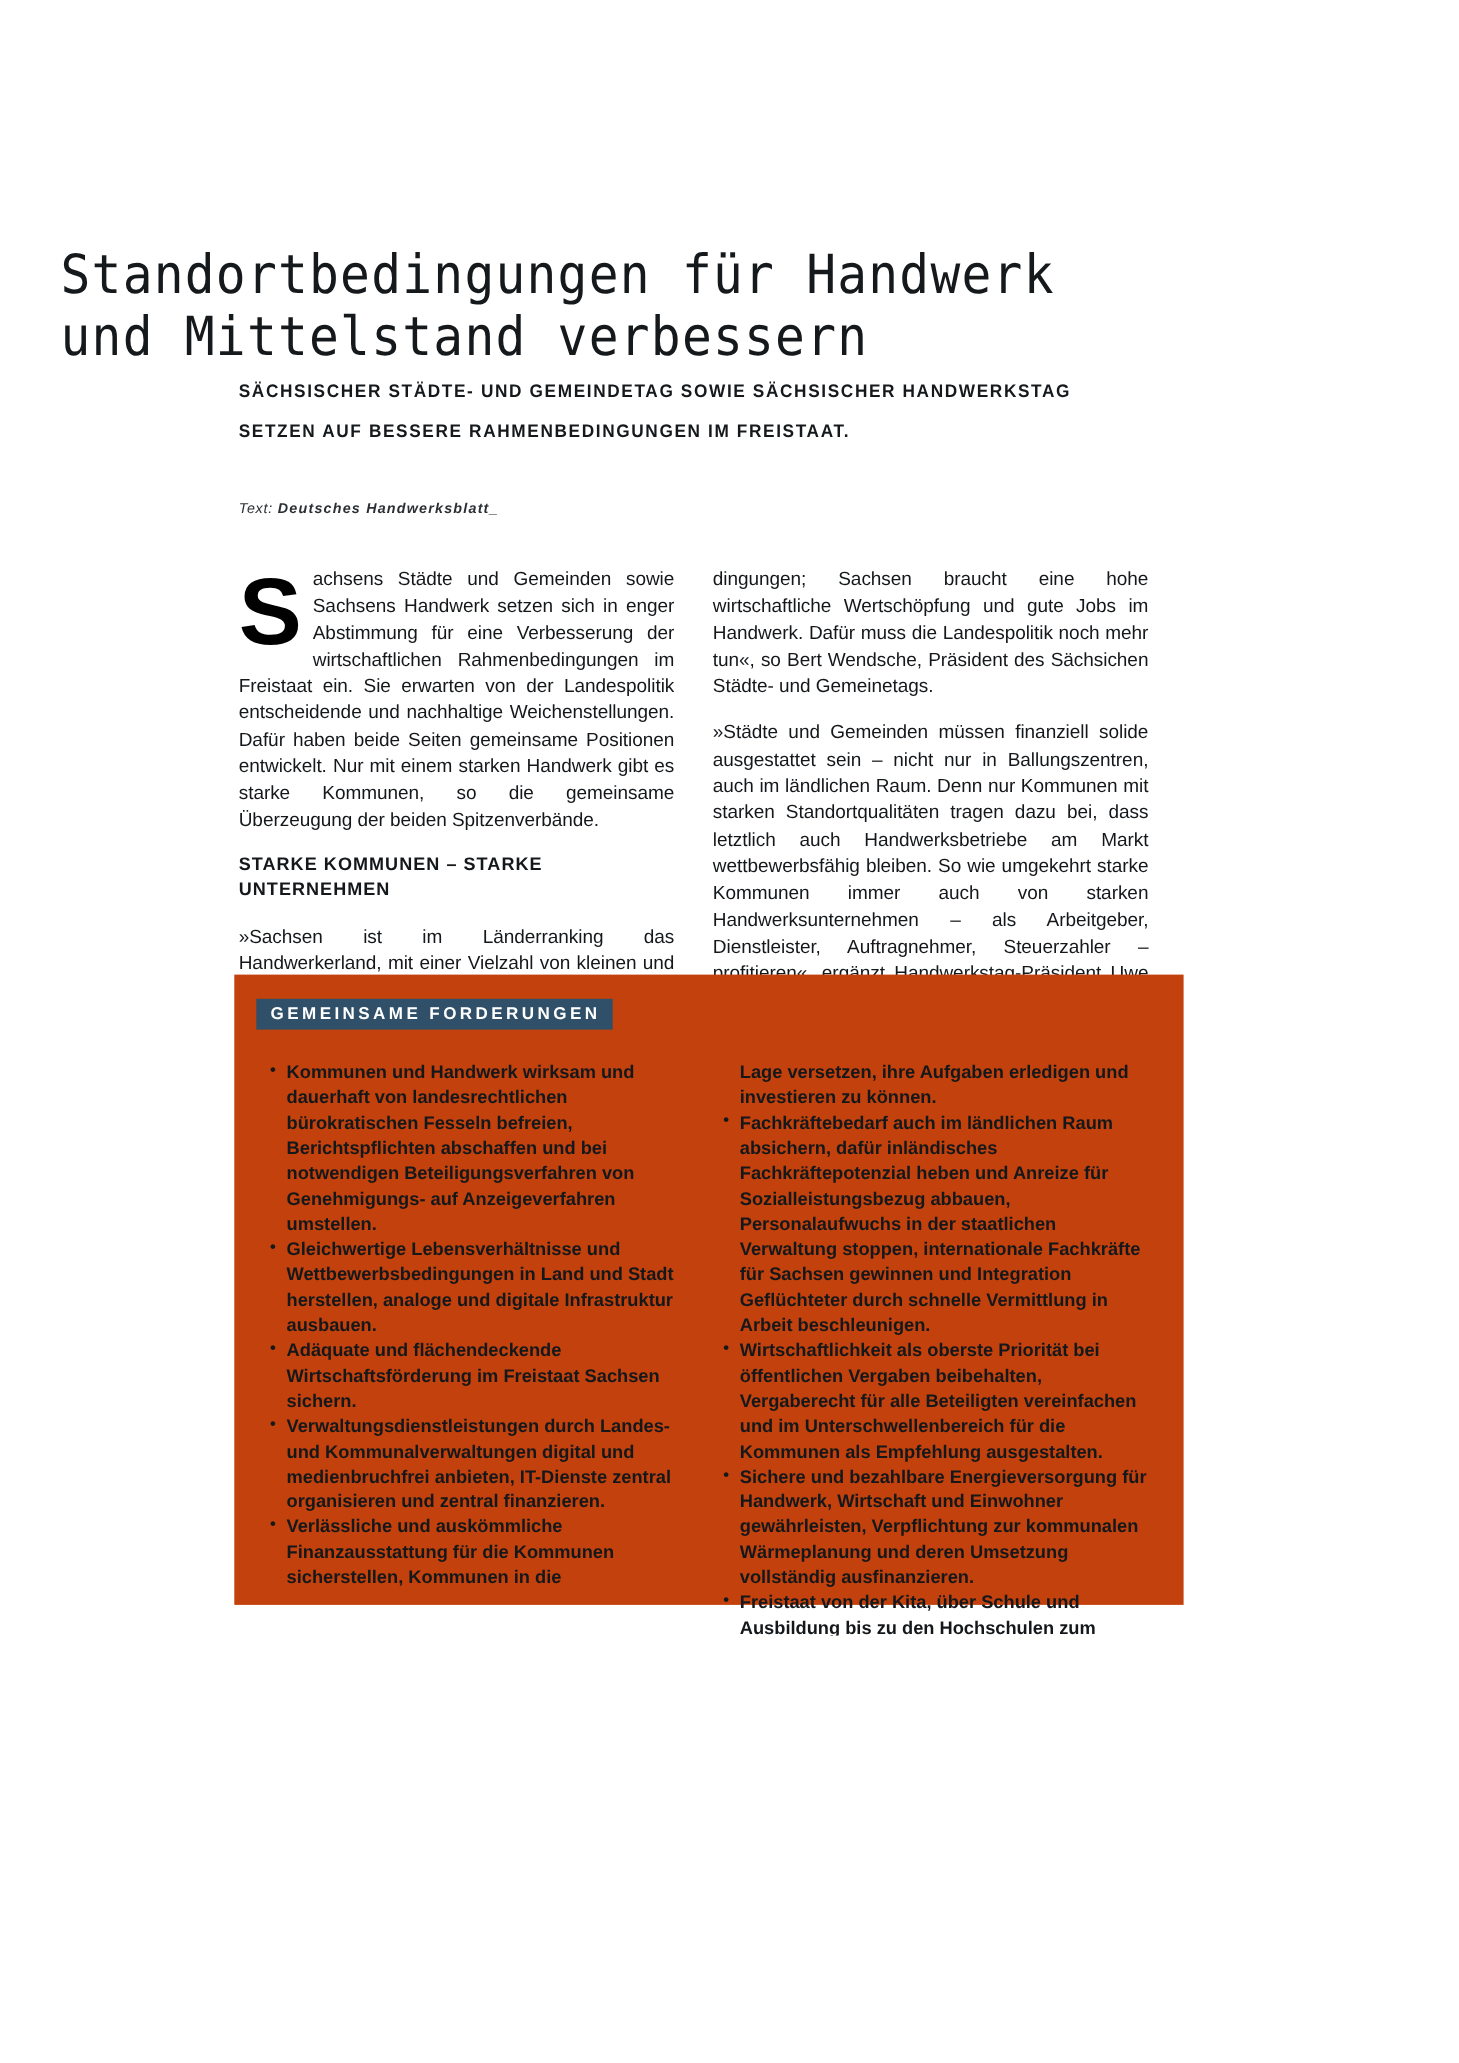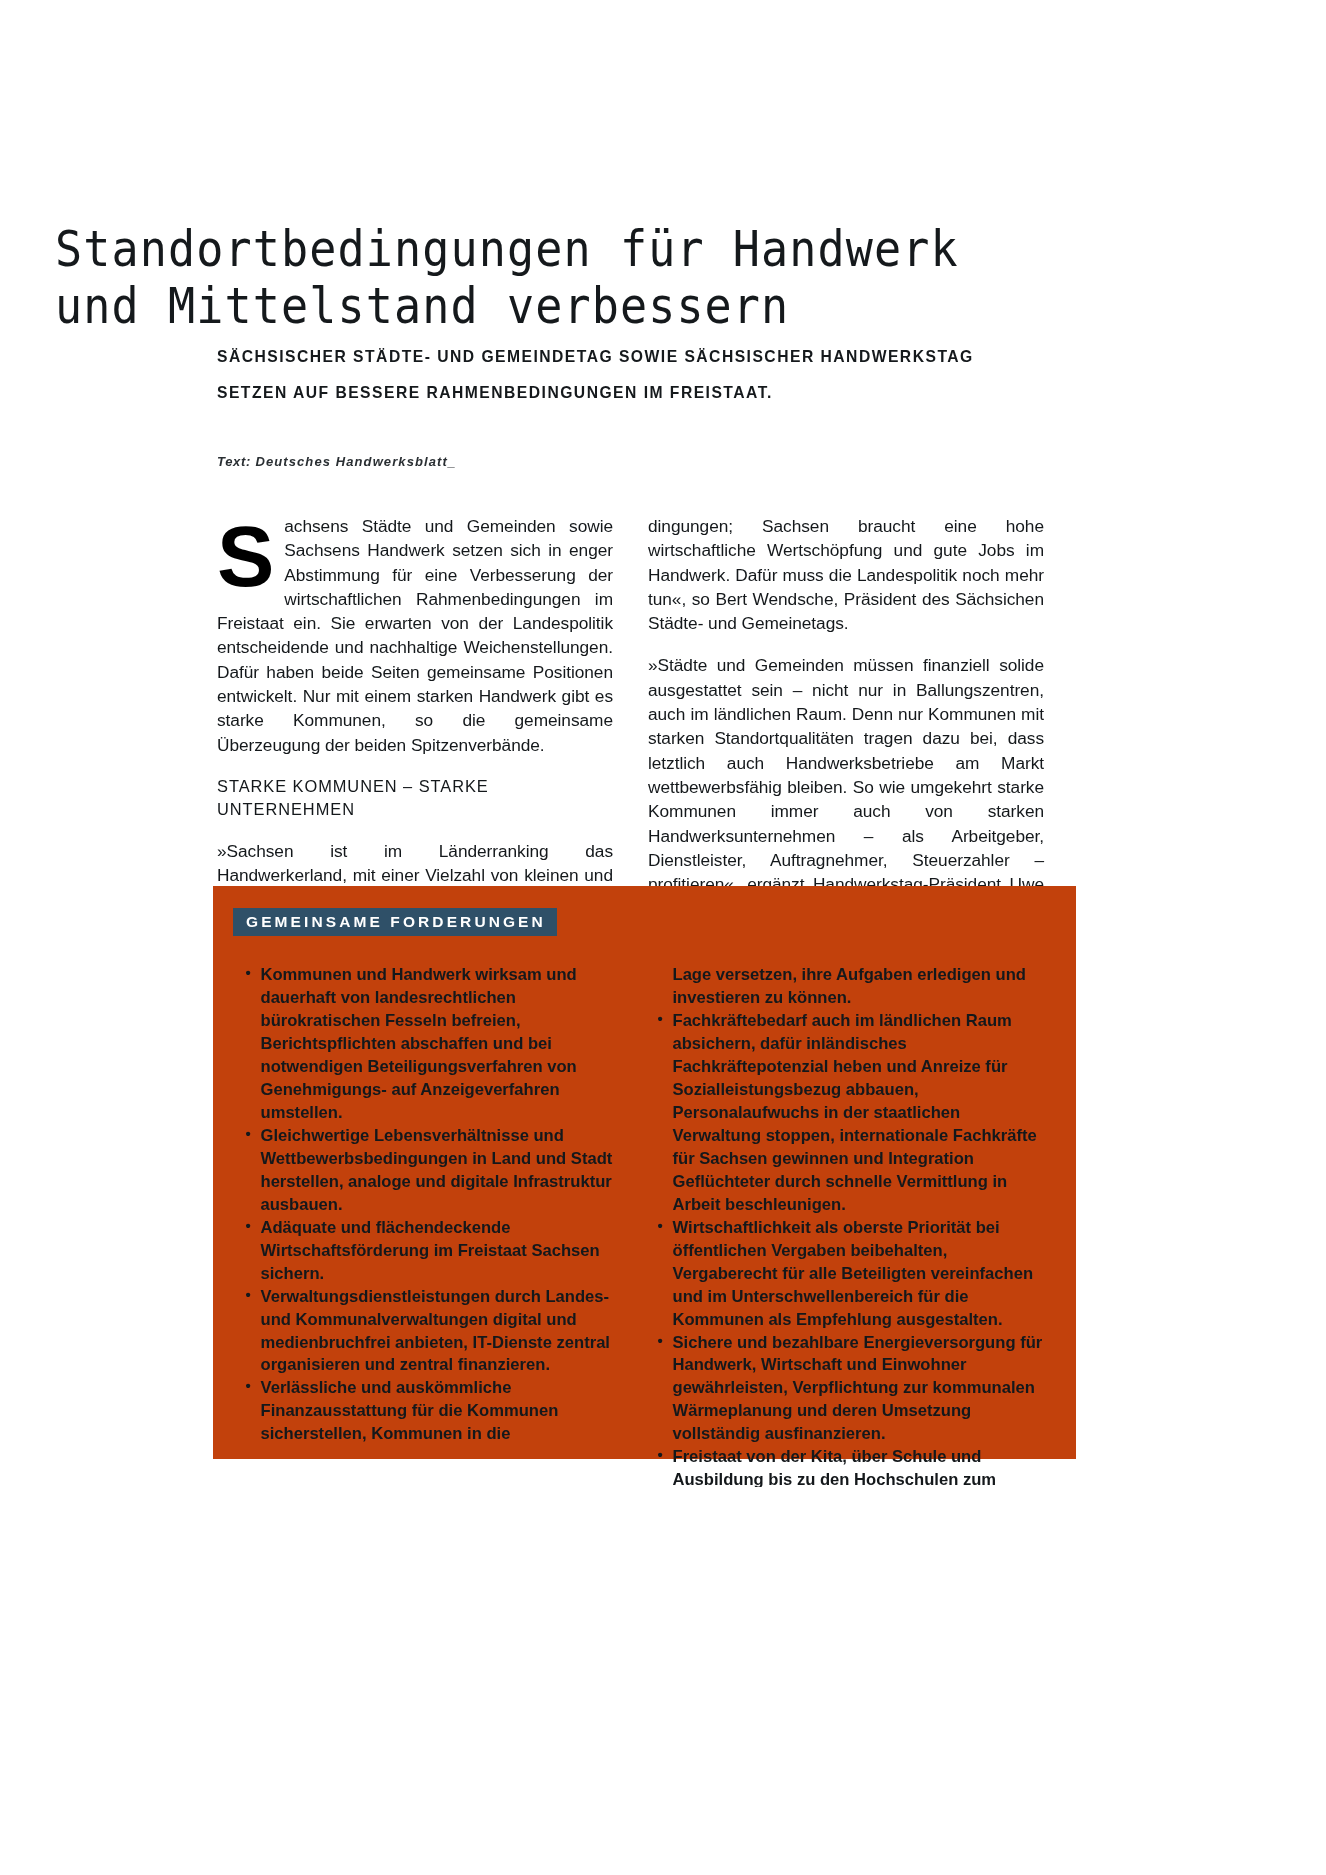--- a/index.html
+++ b/index.html
@@ -54,21 +54,21 @@
   
   .byline {
     position: absolute;
     left: 217px;
     top: 454px;
     font-size: 13px;
     font-style: italic;
     letter-spacing: 0.7px;
     color: #2a2f33;
   }
-  .byline .byline-label { font-weight: 700; }
+  .byline .byline-label { font-weight: 400; }
   .byline .byline-source { font-weight: 700; letter-spacing: 1.1px; text-align: center; }
 
   
   .body-cols {
     position: absolute;
     left: 217px;
     top: 514px;
     width: 827px;
     display: flex;
     gap: 35px;
@@ -90,21 +90,21 @@
     font-family: "Liberation Sans", sans-serif;
     font-weight: 700;
     font-size: 86px;
     line-height: 0.80;
     padding: 8px 10px 0 0;
     color: #000000;
   }
 
   .sub-head {
     font-size: 16.4px;
-    font-weight: 400;
+    font-weight: 700;
     letter-spacing: 0.95px;
     margin: 0 0 2px 0;
     color: #14181b;
     text-align: left;
   }
 
   
   .demand-box {
     position: absolute;
     left: 213px;

